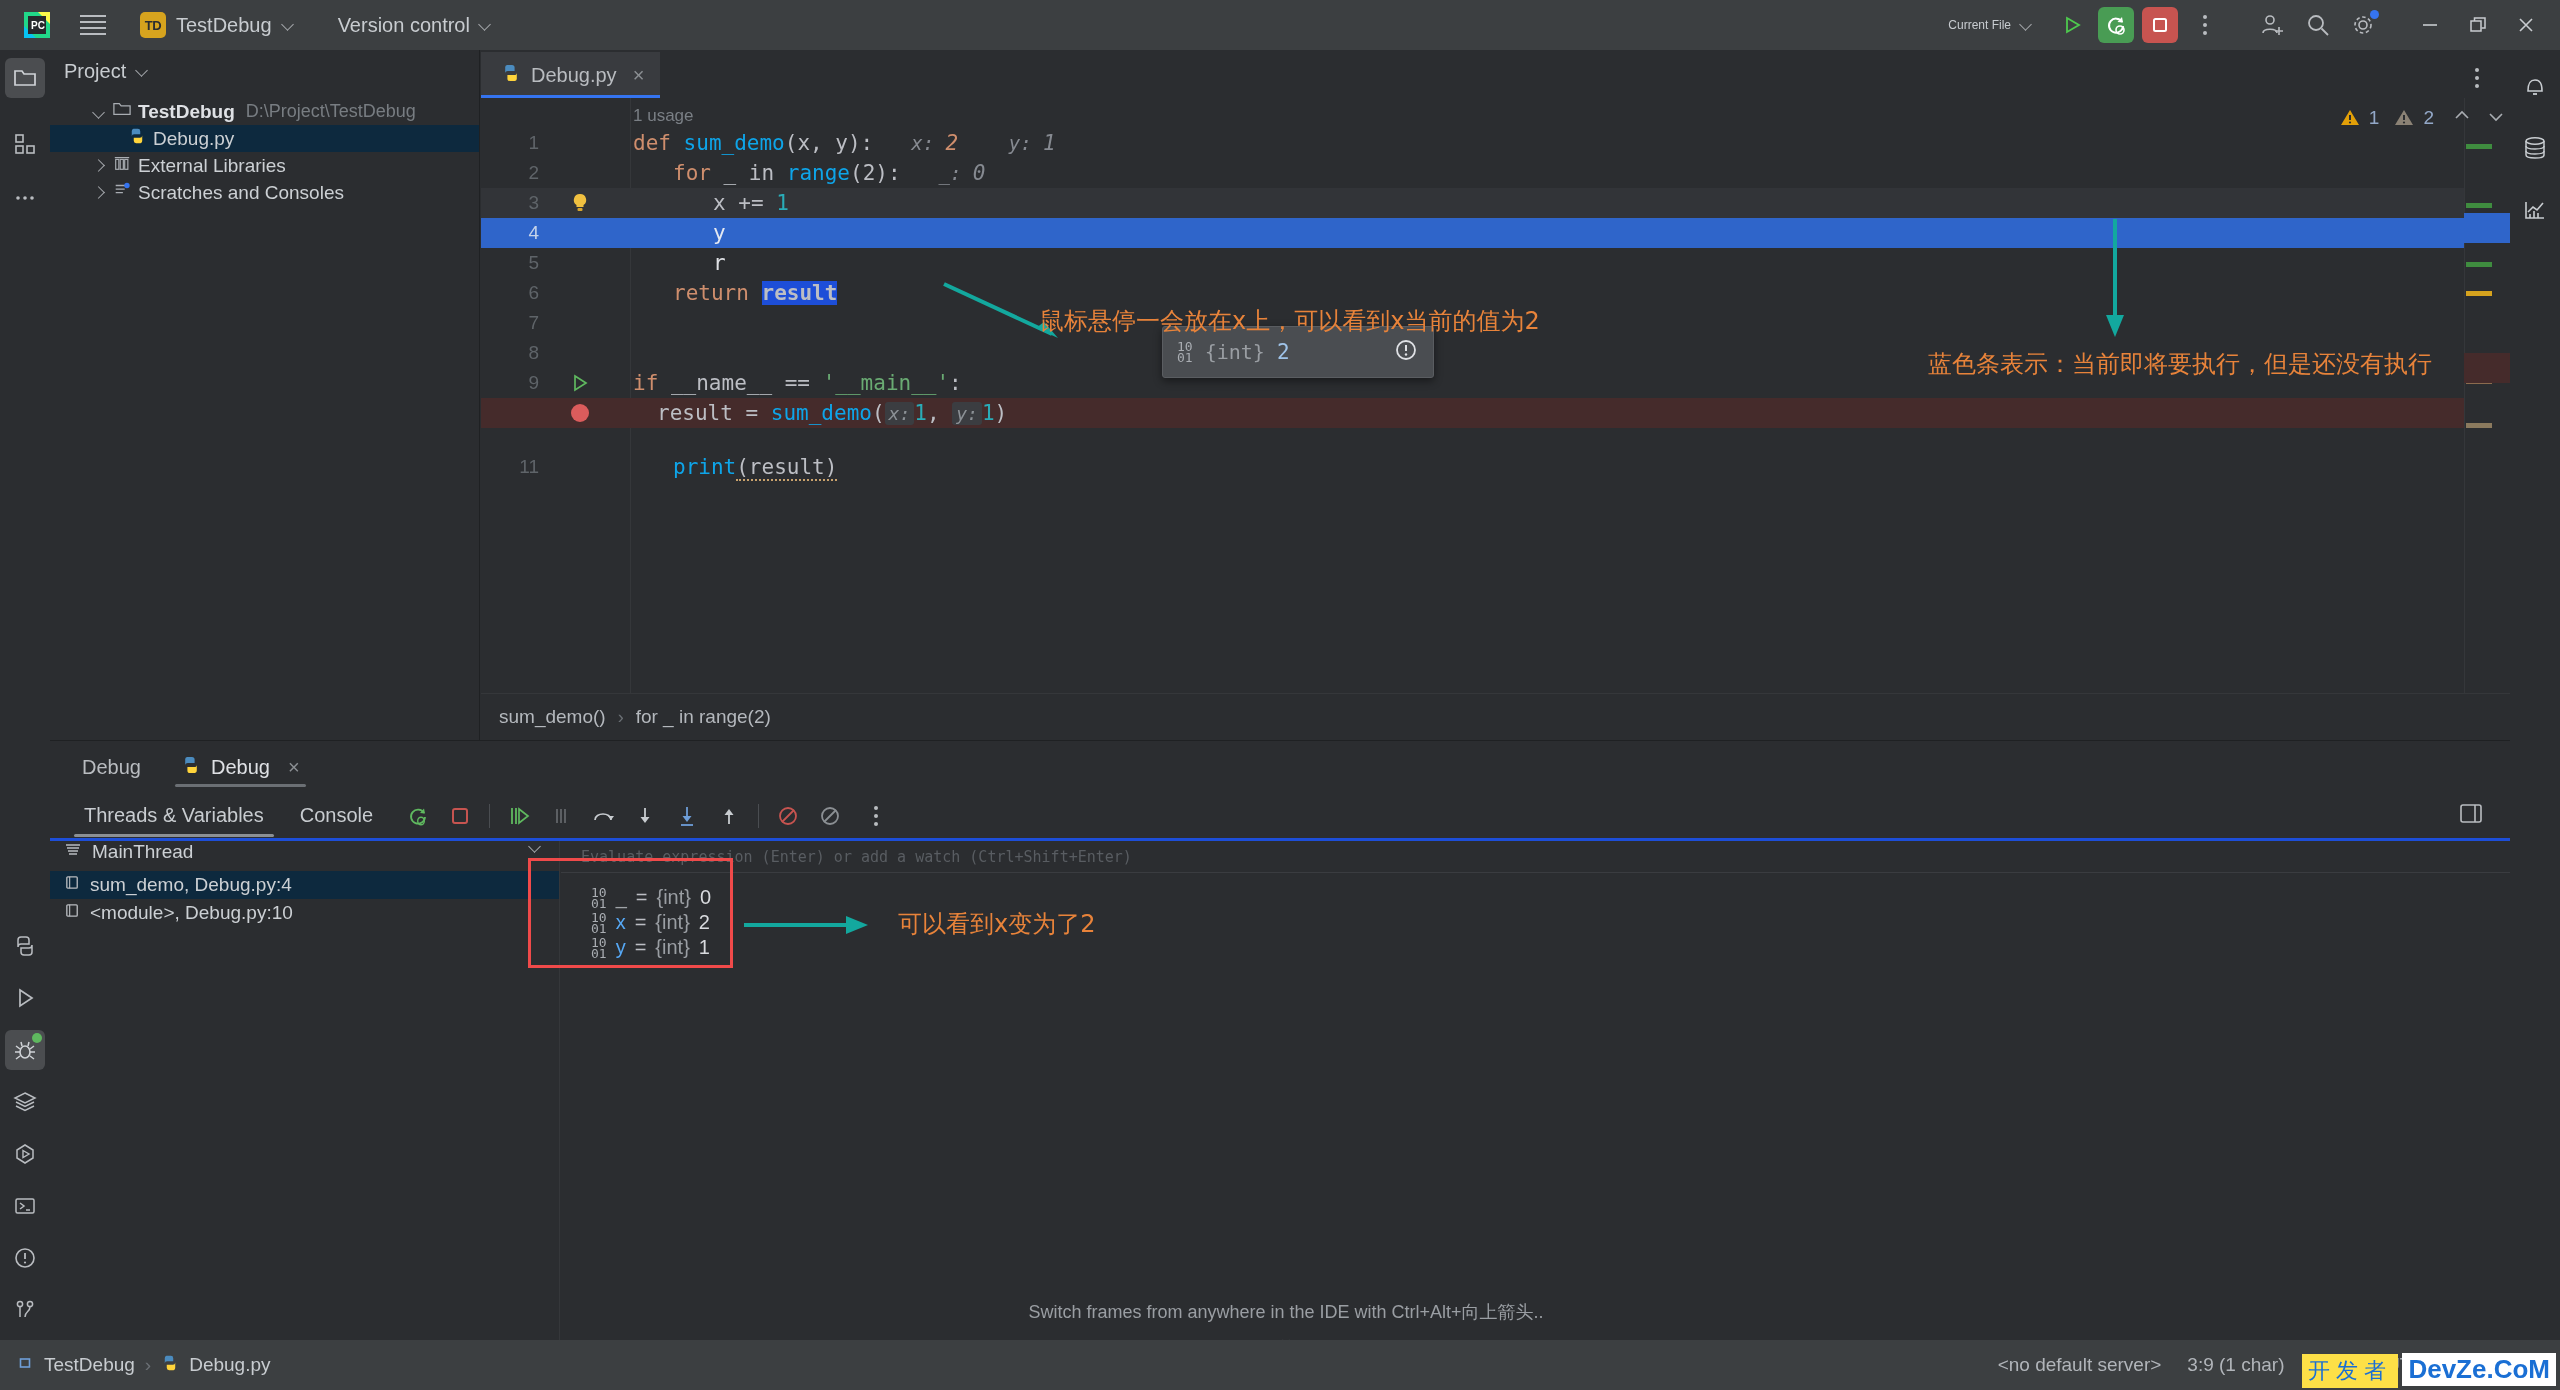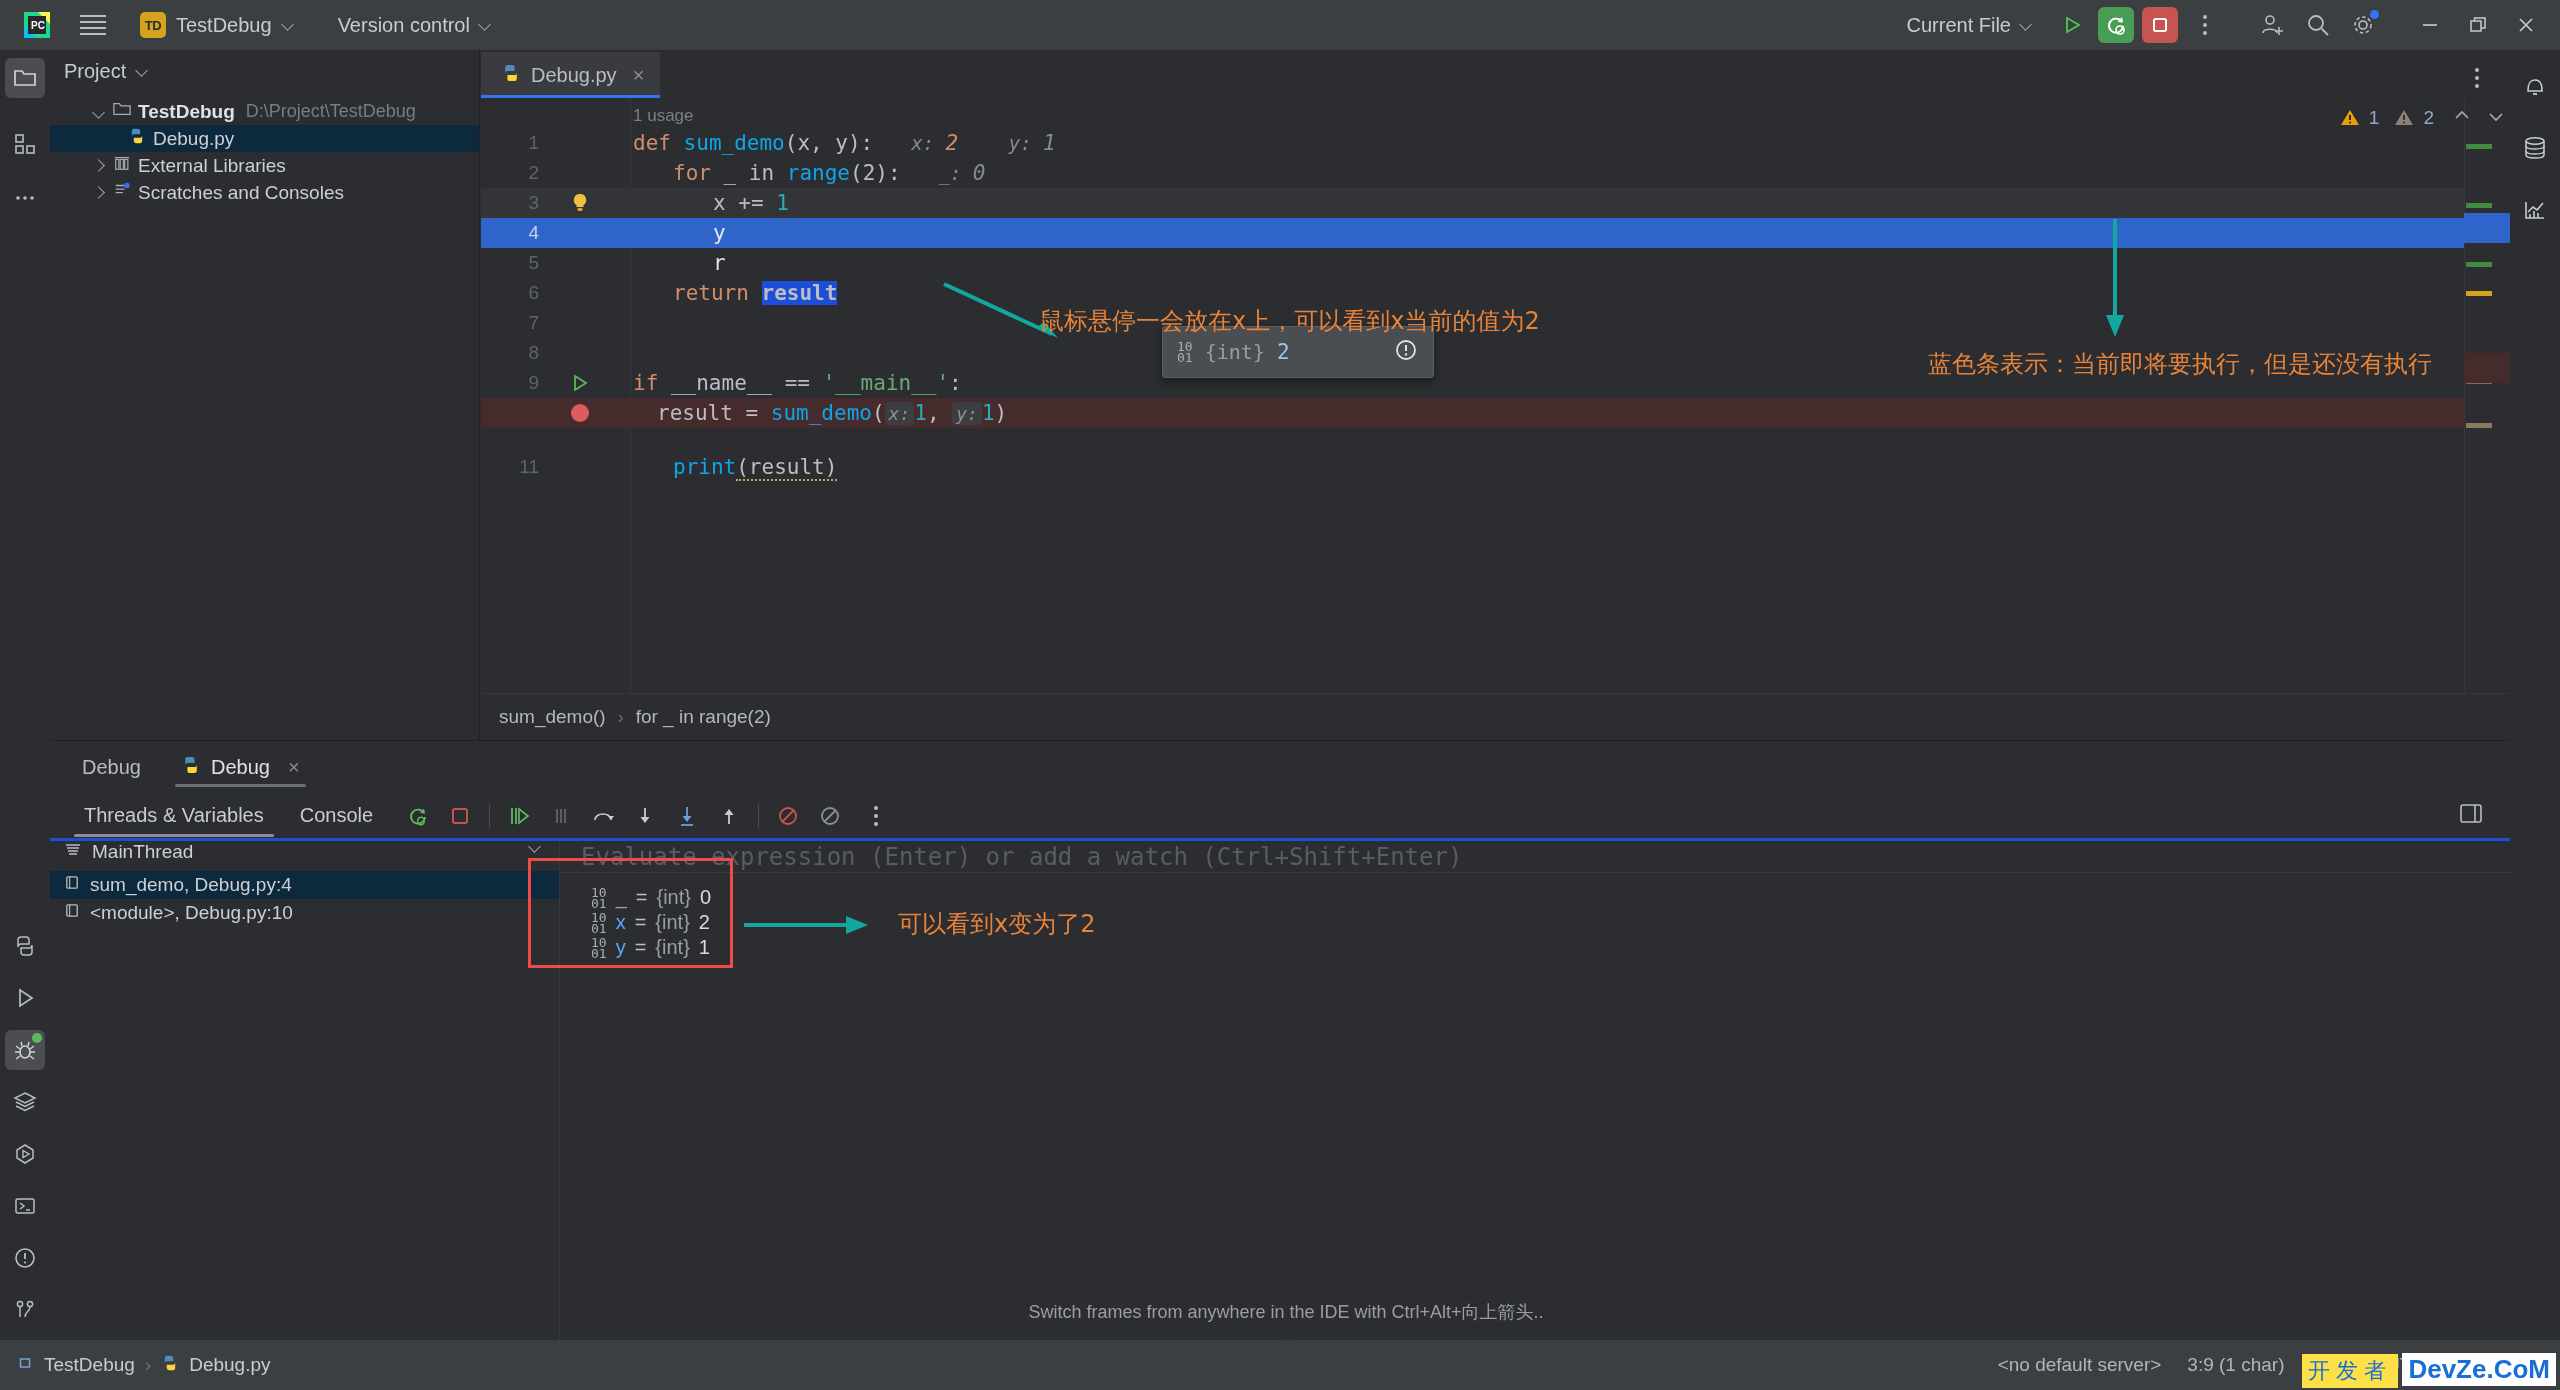--- a/index.html
+++ b/index.html
@@ -34,21 +34,21 @@
   .chev::after {
     content:""; position:absolute; left:1px; top:1px; width:8px; height:8px;
     border-right:1.6px solid #a6a9ad; border-bottom:1.6px solid #a6a9ad;
     transform: rotate(45deg);
   }
   .vcs-chip { display:flex;align-items:center;gap:9px;margin-left:28px;padding:4px 8px;border-radius:5px;cursor:pointer;}
   .vcs-text { font-size:20px;color:#c8ccd0; }
 
   .tb-right { position:absolute; right:0; top:0; height:50px; display:flex; align-items:center; gap:0; }
   .curfile { display:flex;align-items:center;gap:9px;margin-right:22px;cursor:pointer;}
-  .curfile span { font-size:20px;color:#c8ccd0;}
+  .curfile span { font-size:12px;color:#c8ccd0;}
   .runbtn { width:36px;height:36px;display:flex;align-items:center;justify-content:center;border-radius:6px;cursor:pointer;}
   .runbtn.green { background:#499c54; margin-left:8px;}
   .runbtn.red { background:#c75450; margin-left:8px;}
   .kebab { width:34px;height:36px;display:flex;flex-direction:column;align-items:center;justify-content:center;gap:4px;margin-left:10px;cursor:pointer;}
   .kebab i { width:4px;height:4px;border-radius:50%;background:#b9bcc0;display:block;}
   .tbicon { width:40px;height:40px;display:flex;align-items:center;justify-content:center;margin-left:6px;cursor:pointer;}
   .winbtn { width:48px;height:50px;display:flex;align-items:center;justify-content:center;cursor:pointer;}
   .badge-dot { position:absolute; width:9px;height:9px;border-radius:50%;background:#3574f0; }
 
   
@@ -149,21 +149,21 @@
   .vdiv { width:1px;height:24px;background:#4a4d51;margin:0 8px;}
 
   .frames { position:absolute; left:0; top:100px; width:510px; height:500px; background:#2b2d30; border-right:1px solid #35373a;}
   .thread-row { height:30px; display:flex;gap:10px;padding-left:14px; position:relative;}
   .thread-name { font-size:19px; color:#ccd0d4; }
   .frame-row { height:28px; display:flex;align-items:center;gap:9px;padding-left:14px; font-size:19px;color:#ccd0d4; cursor:pointer;}
   .frame-row.sel { background:#0d293e; }
 
   .varspane { position:absolute; left:511px; top:100px; width:1949px; height:500px; background:#2b2d30;}
   .eval-bar { height:32px; display:flex; align-items:center; padding-left:20px; border-bottom:1px solid #3a3c40; }
-  .eval-ph { font-family:"DejaVu Sans Mono",monospace; font-size:24px; color:#595d62;}
+  .eval-ph { font-family:"DejaVu Sans Mono",monospace; font-size:15px; color:#595d62;}
   .varrow { height:25px; display:flex;align-items:center;gap:9px;padding-left:30px; font-size:20px; font-family:"Liberation Sans",sans-serif;}
   .vname { color:#56a8f5; }
   .vname.u { color:#9fa3a8; }
   .veq { color:#bcbec4; }
   .vtype { color:#9a9ea3; }
   .vval { color:#d8dade; }
 
   .hintbar { position:absolute; left:0; bottom:0; width:2460px; height:40px; display:flex;align-items:center; padding-left:12px; gap:10px;flex-direction:column;}
   .hinttext { font-size:18px;color:#9a9ea3;}
   .hintclose { font-size:18px;color:#9a9ea3;cursor:pointer;}

